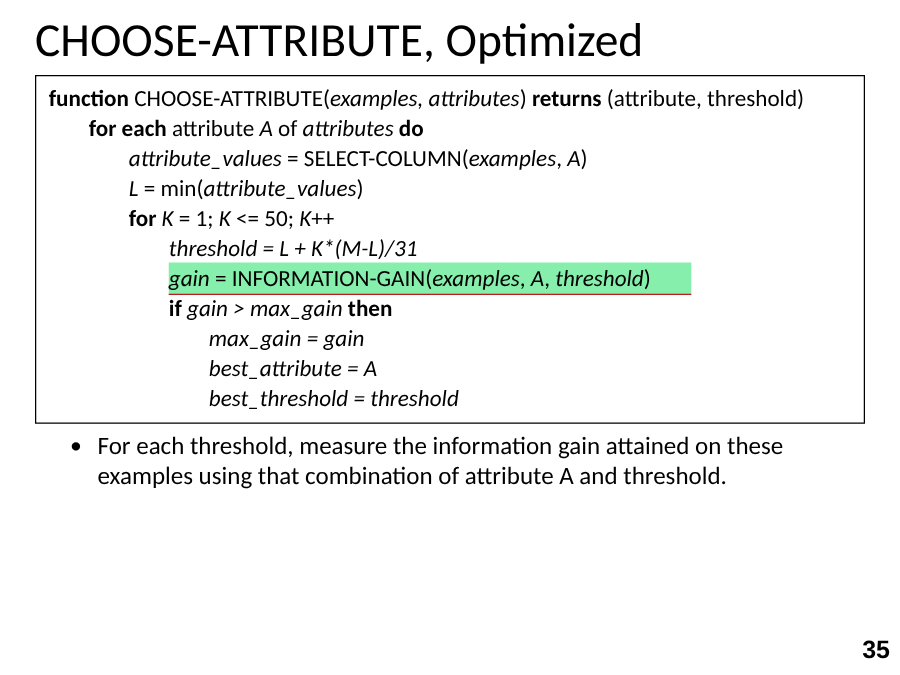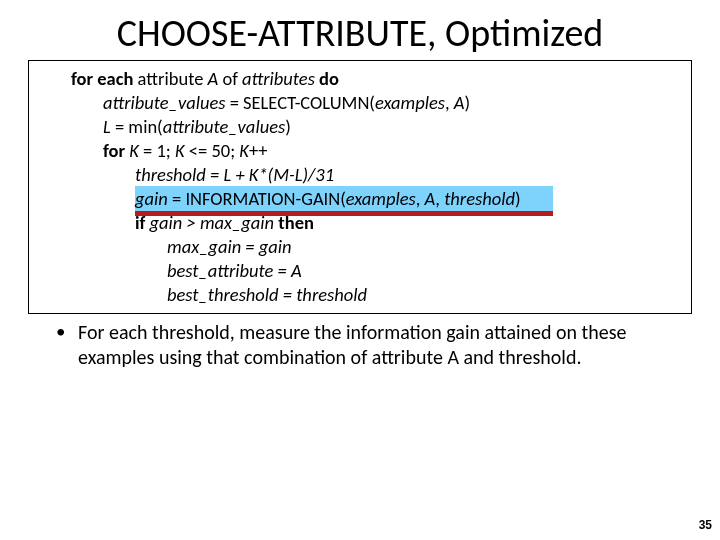--- a/index.html
+++ b/index.html
@@ -14,78 +14,78 @@
   }
   .slide {
     width: 100%;
     height: 100%;
     padding: 10px 28px 10px 28px;
     position: relative;
   }
   .title {
     font-size: 38px;
     font-weight: 400;
-    text-align: center;
     margin-bottom: 4px;
     letter-spacing: 0px;
   }
   .code-box {
     border: 1px solid #000;
     padding: 6px 10px 6px 10px;
     font-size: 18.5px;
     line-height: 1.3;
     margin-bottom: 6px;
   }
   .code-box .line { white-space: pre; }
   .i1 { padding-left: 32px; }
   .i2 { padding-left: 64px; }
   .i3 { padding-left: 96px; }
   .i4 { padding-left: 128px; }
   .b { font-weight: 700; }
   .it { font-style: italic; }
   .hl {
-    background: #7dd3fc;
+    background: #86efac;
     display: inline;
     padding-right: 32px;
     padding-top: 1px;
     padding-bottom: 1px;
-    border-bottom: 5px solid #b91c1c;
+    border-bottom: 1px solid #b91c1c;
   }
   .bullet-row {
     display: flex;
     align-items: flex-start;
     padding-left: 28px;
     padding-right: 20px;
     font-size: 20px;
     line-height: 1.22;
   }
   .bullet-dot {
     width: 22px;
     flex-shrink: 0;
     text-align: left;
     font-size: 19px;
   }
   .bullet-text { flex: 1; }
   .pagenum {
     position: absolute;
     right: 8px;
     bottom: 8px;
-    font-size: 12px;
+    font-size: 20px;
     font-weight: 700;
     font-family: Arial, sans-serif;
   }
 </style>
 </head>
 <body>
 
 <div class="slide">
 
   <h1 class="title">CHOOSE-ATTRIBUTE, Optimized</h1>
 
   <div class="code-box">
+    <div class="line"><span class="b">function </span><span>CHOOSE-ATTRIBUTE(</span><span class="it">examples, attributes</span><span>) </span><span class="b">returns </span><span>(attribute, threshold)</span></div>
 
 
     <div class="line i1"><span class="b">for each </span><span>attribute </span><span class="it">A </span><span>of </span><span class="it">attributes </span><span class="b">do</span></div>
 
     <div class="line i2"><span class="it">attribute_values</span><span> = SELECT-COLUMN(</span><span class="it">examples</span><span>, </span><span class="it">A</span><span>)</span></div>
 
     <div class="line i2"><span class="it">L</span><span> = min(</span><span class="it">attribute_values</span><span>)</span></div>
 
 
     <div class="line i2"><span class="b">for </span><span class="it">K</span><span> = 1; </span><span class="it">K</span><span> &lt;= 50; </span><span class="it">K</span><span>++</span></div>

